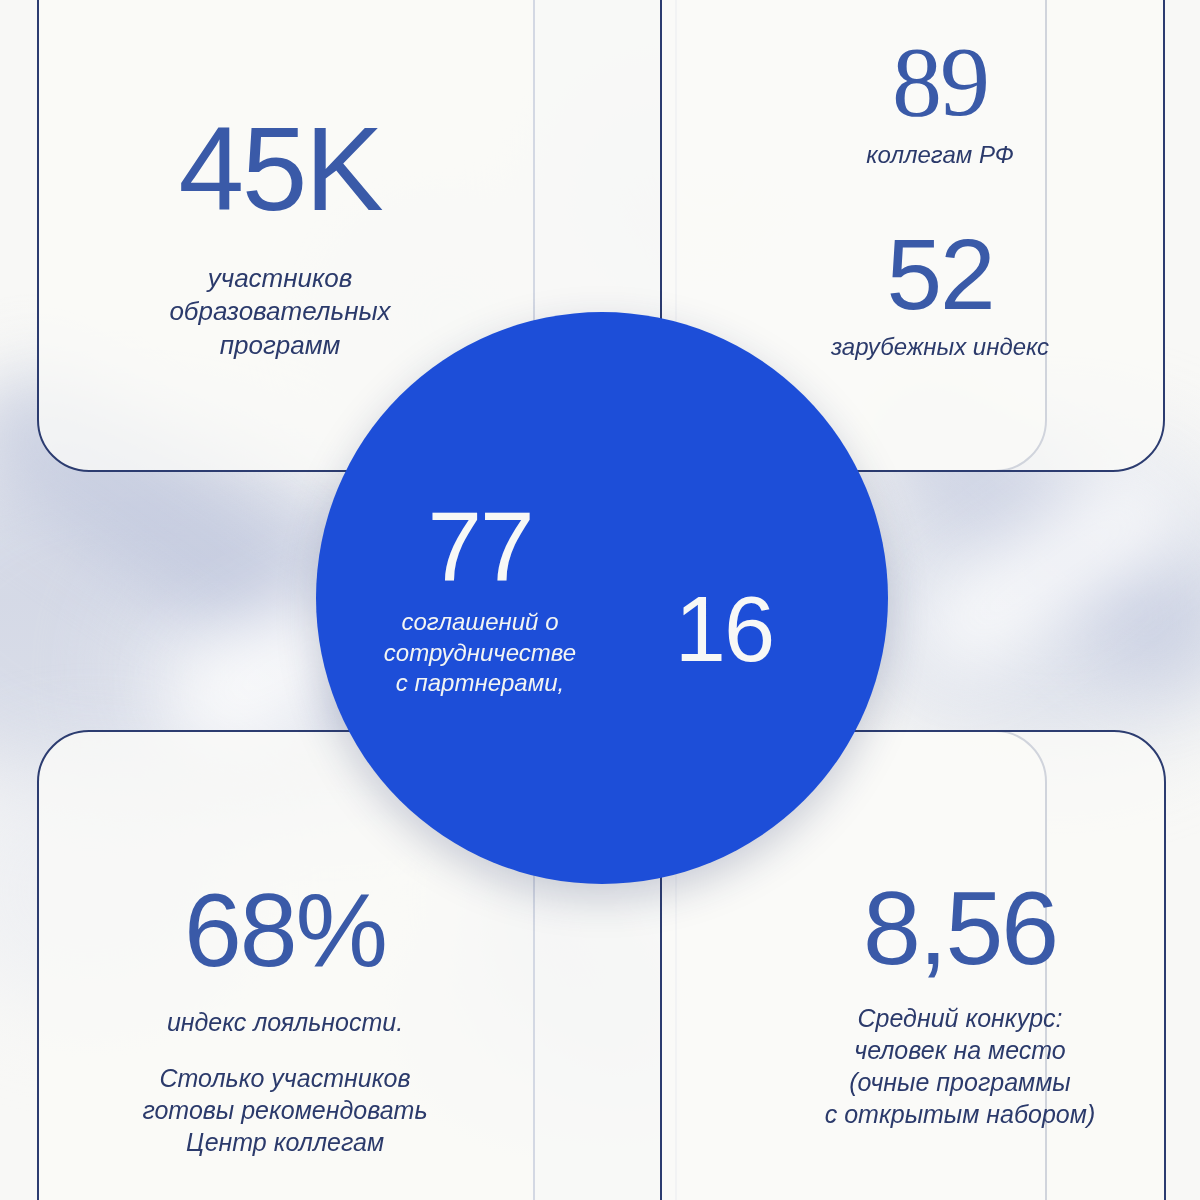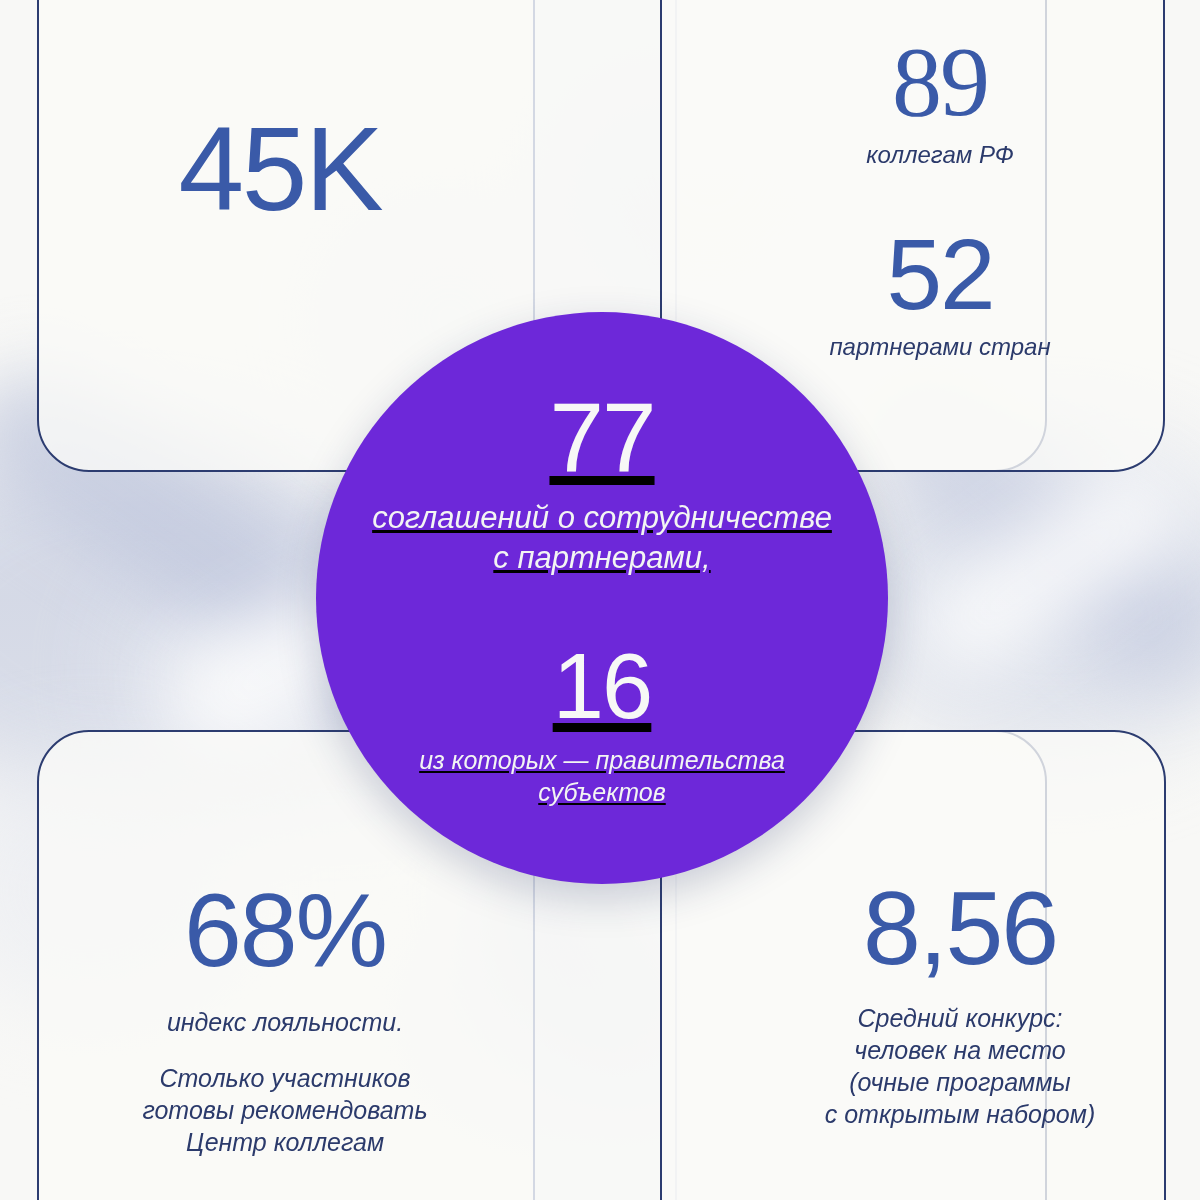--- a/index.html
+++ b/index.html
@@ -97,32 +97,31 @@
 
   
   .s-856{ left:760px; top:876px; width:400px; }
   .s-856 .num{ font-size:104px; }
   .s-856 .cap{ font-size:25px; margin-top:22px; }
 
   
   .circle{
     position:absolute; left:316px; top:312px; width:572px; height:572px;
     border-radius:50%;
-    background:#6d28d9;
+    background:#1d4ed8;
     box-shadow:0 14px 40px rgba(30,45,95,.22);
-    display:flex; flex-direction:column;
+    display:flex; flex-direction:row;
     align-items:center; justify-content:center;
     padding:0 42px;
-    text-decoration:underline;
   }
   .circle .num{ color:#f7f8f6; }
   .circle .cap{ color:#f3f5f3; }
   .c-block{ text-align:center; width:100%; }
   .c-77 .num{ font-size:98px; }
-  .c-77 .cap{ font-size:31px; margin-top:12px; }
+  .c-77 .cap{ font-size:24px; margin-top:12px; }
   .c-16{ margin-top:62px; }
   .c-16 .num{ font-size:92px; }
   .c-16 .cap{ font-size:25px; margin-top:12px; }
 </style>
 </head>
 <body>
 
 <div id="stage">
 
   <div class="bg-layer">
@@ -143,47 +142,47 @@
 
   <div class="band"></div>
 
   <div class="card card-tl"></div>
   <div class="card card-tr"></div>
   <div class="card card-bl"></div>
   <div class="card card-br"></div>
 
   <div class="stat s-45k">
     <div class="num">45K</div>
+    <div class="cap">участников<br>образовательных<br>программ</div>
   </div>
 
   <div class="stat s-89">
     <div class="num">89</div>
     <div class="cap">коллегам РФ</div>
   </div>
 
   <div class="stat s-52">
     <div class="num">52</div>
-    <div class="cap">партнерами стран</div>
+    <div class="cap">зарубежных индекс</div>
   </div>
 
   <div class="stat s-85">
     <div class="num">68%</div>
     <div class="cap">индекс лояльности.</div>
     <div class="cap cap-sp">Столько участников<br>готовы рекомендовать<br>Центр коллегам</div>
   </div>
 
   <div class="stat s-856">
     <div class="num">8,56</div>
     <div class="cap">Средний конкурс:<br>человек на место<br>(очные программы<br>с открытым набором)</div>
   </div>
 
   <div class="circle">
     <div class="c-block c-77">
       <div class="num">77</div>
       <div class="cap">соглашений о сотрудничестве<br>с партнерами,</div>
     </div>
     <div class="c-block c-16">
       <div class="num">16</div>
-      <div class="cap">из которых — правительства<br>субъектов</div>
     </div>
   </div>
 
 </div>
 
 </body></html>

